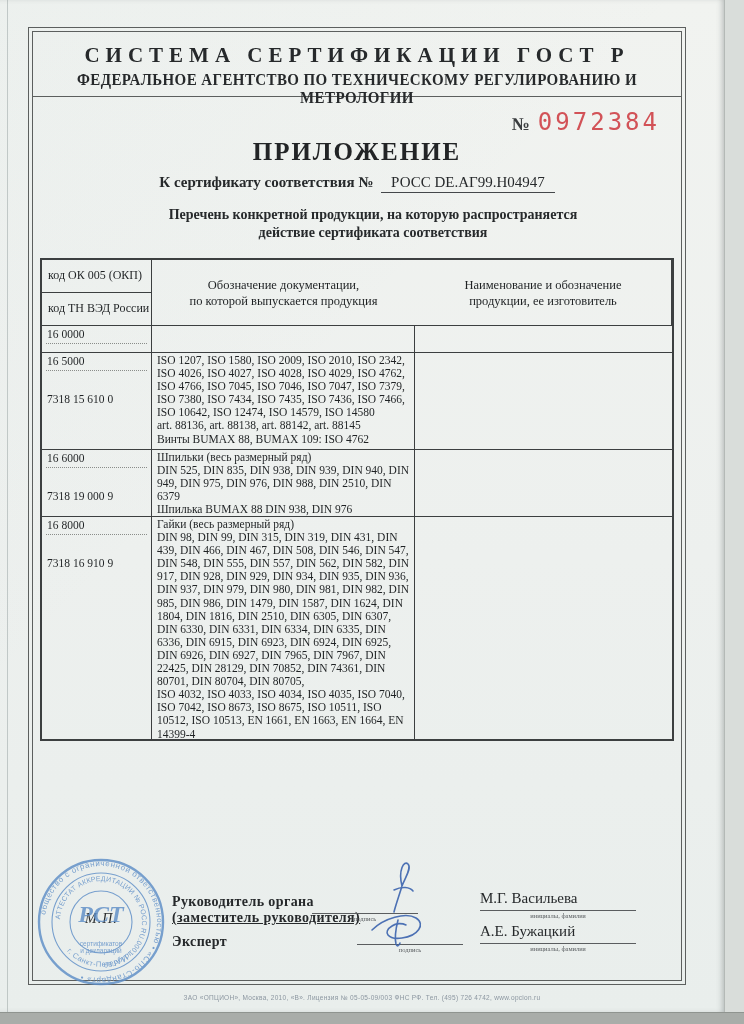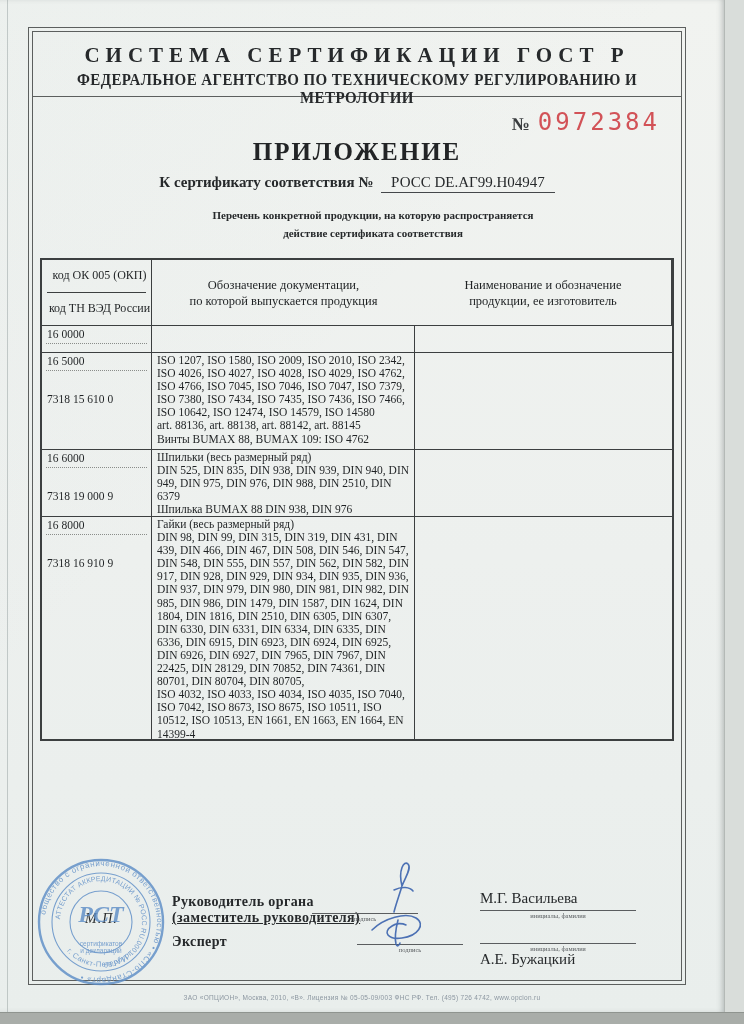--- a/index.html
+++ b/index.html
@@ -32,29 +32,29 @@
   
   .serial { position:absolute; left:0; top:108px; width:660px; text-align:right; }
   .serial .no { font-size:18px; font-weight:bold; color:#3a3d3f; margin-right:8px; }
   .serial .digits { font-family:"DejaVu Sans Mono",monospace; font-size:24px; color:#d25257; letter-spacing:3px; font-weight:normal; }
 
   .doc-title { position:absolute; left:0; top:138px; width:714px; text-align:center; font-size:25px; font-weight:bold; letter-spacing:2px; color:#222426; }
 
   .cert-line { position:absolute; left:0; top:174px; width:714px; text-align:center; font-size:15px; font-weight:600; color:#26292b; }
   .cert-line .val { display:inline-block; border-bottom:1px solid #44474a; padding:0 10px 1px 10px; margin-left:4px; font-weight:normal; }
 
-  .subtitle { position:absolute; left:0; top:206px; width:714px; text-align:center; font-size:11px; font-weight:bold; color:#26292b; white-space:pre-line; line-height:18px;padding-left:32px; }
+  .subtitle { position:absolute; left:0; top:206px; width:714px; text-align:center; font-size:14px; font-weight:bold; color:#26292b; white-space:pre-line; line-height:18px;padding-left:32px; }
 
   
   .cert-table { position:absolute; left:40px; top:258px; display:grid; grid-template-columns:110px 263px 257px; grid-template-rows:66px 27px 97px 67px 222px; border:2px solid #3c3f40; background:transparent; }
   .cell { border-right:1px solid #3c3f40; border-bottom:1px solid #3c3f40; font-size:11.5px; line-height:13.1px; color:#1f2224; overflow:hidden; }
   .cell.last { border-right:none; }
   .cell.bottomrow { border-bottom:none; }
   .cell.head { border-bottom:1.5px solid #3c3f40; }
-  .head-c1 { display:flex; flex-direction:column;align-items:center; }
+  .head-c1 { display:flex; flex-direction:column; }
   .head-c1 .h-top, .head-c1 .h-bot { flex:1; display:flex; align-items:center; padding-left:6px; font-size:12px; }
   .head-c1 .h-top { border-bottom:1px solid #3c3f40; }
   .head-center { display:flex; align-items:center; justify-content:center; text-align:center; font-size:12.5px; white-space:pre-line; line-height:16px; }
   .c1-codes { padding:1px 4px 0 4px; }
   .c1-codes .okp { border-bottom:1px dotted #8a8d8a; padding:1px 0 2px 1px; }
   .c1-codes .tnved { padding:2px 0 0 1px;margin-top:20px; }
   .prod-cell { padding:1px 5px 0 5px; white-space:pre-line; }
 
   
   .sig-label { position:absolute; font-size:14px; font-weight:bold; color:#26292b; letter-spacing:0.4px; }
@@ -153,21 +153,21 @@
     <div class="sig-line" style="left:312px; top:913px; width:106px;"></div>
     <div class="sig-caption" style="left:312px; top:915px; width:106px;">подпись</div>
 
     <div class="sig-line" style="left:357px; top:944px; width:106px;"></div>
     <div class="sig-caption" style="left:357px; top:946px; width:106px;">подпись</div>
 
     <div class="sig-name" style="left:480px; top:890px; width:156px;">М.Г. Васильева</div>
     <div class="sig-line" style="left:480px; top:910px; width:156px;"></div>
     <div class="sig-caption" style="left:480px; top:912px; width:156px;">инициалы, фамилия</div>
 
-    <div class="sig-name" style="left:480px; top:923px; width:156px;margin-top:28px;">А.Е. Бужацкий</div>
+    <div class="sig-name" style="left:480px; top:923px; width:156px;">А.Е. Бужацкий</div>
     <div class="sig-line" style="left:480px; top:943px; width:156px;"></div>
     <div class="sig-caption" style="left:480px; top:945px; width:156px;">инициалы, фамилия</div>
 
     <div class="mp-mark">М.П.</div>
 
     <svg class="stamp" viewBox="0 0 144 144">
       <defs>
         <path id="ringOuter" d="M 16,72 A 56,56 0 1 1 128,72 A 56,56 0 1 1 16,72"></path>
         <path id="ringInner" d="M 31,72 A 41,41 0 1 1 113,72 A 41,41 0 1 1 31,72"></path>
         <path id="ringBottom" d="M 29,85 A 45,45 0 0 0 115,85"></path>

